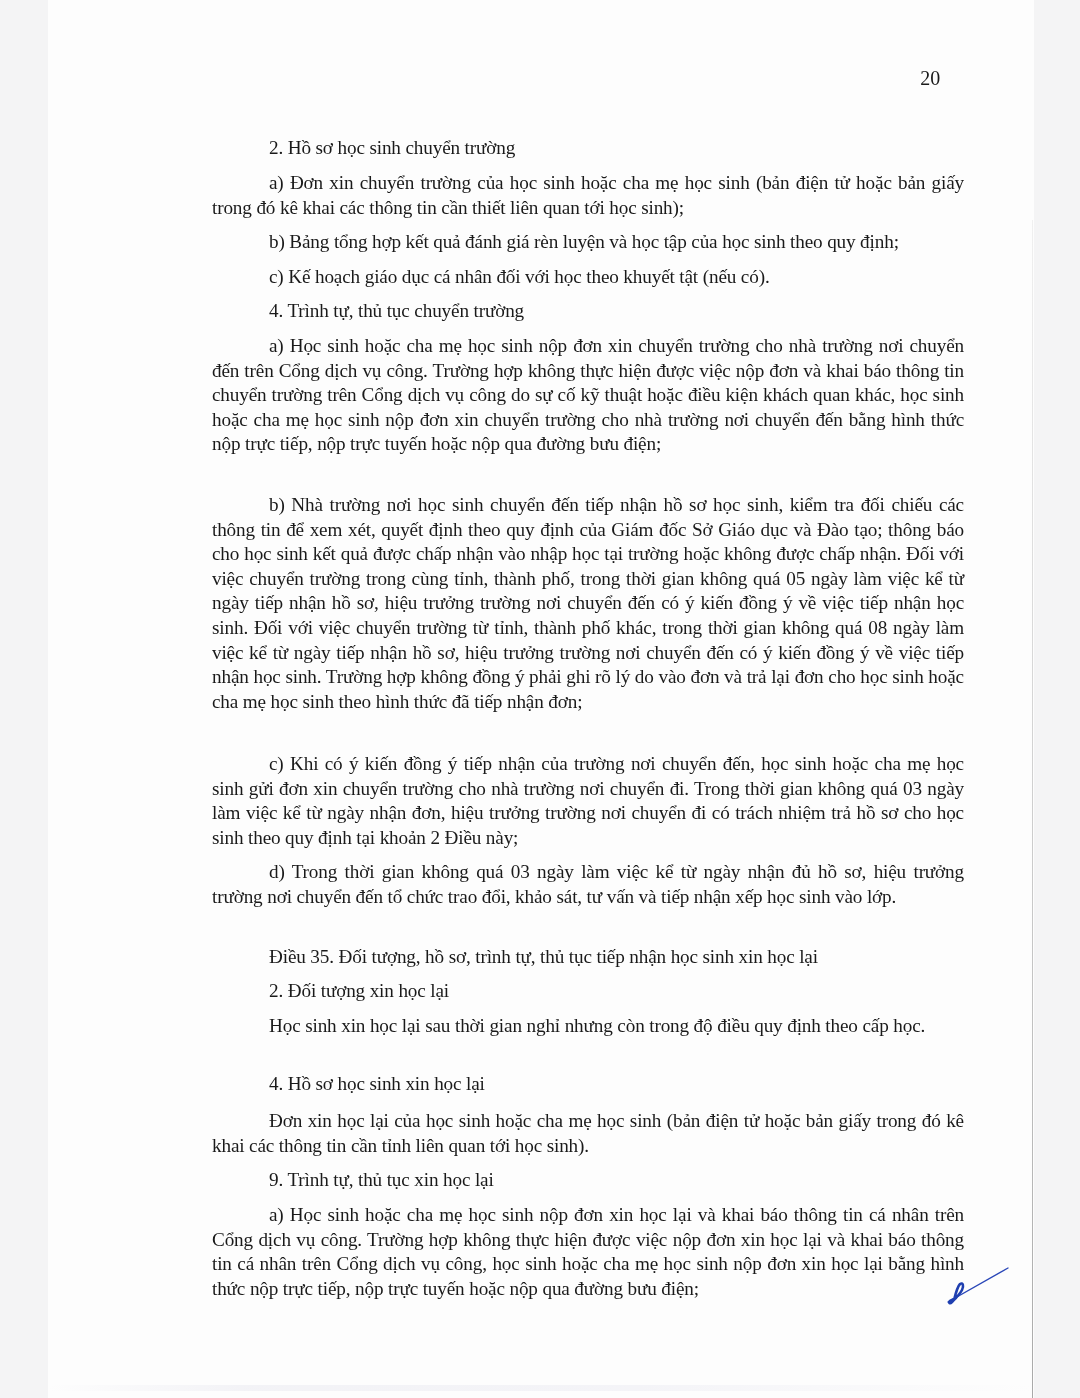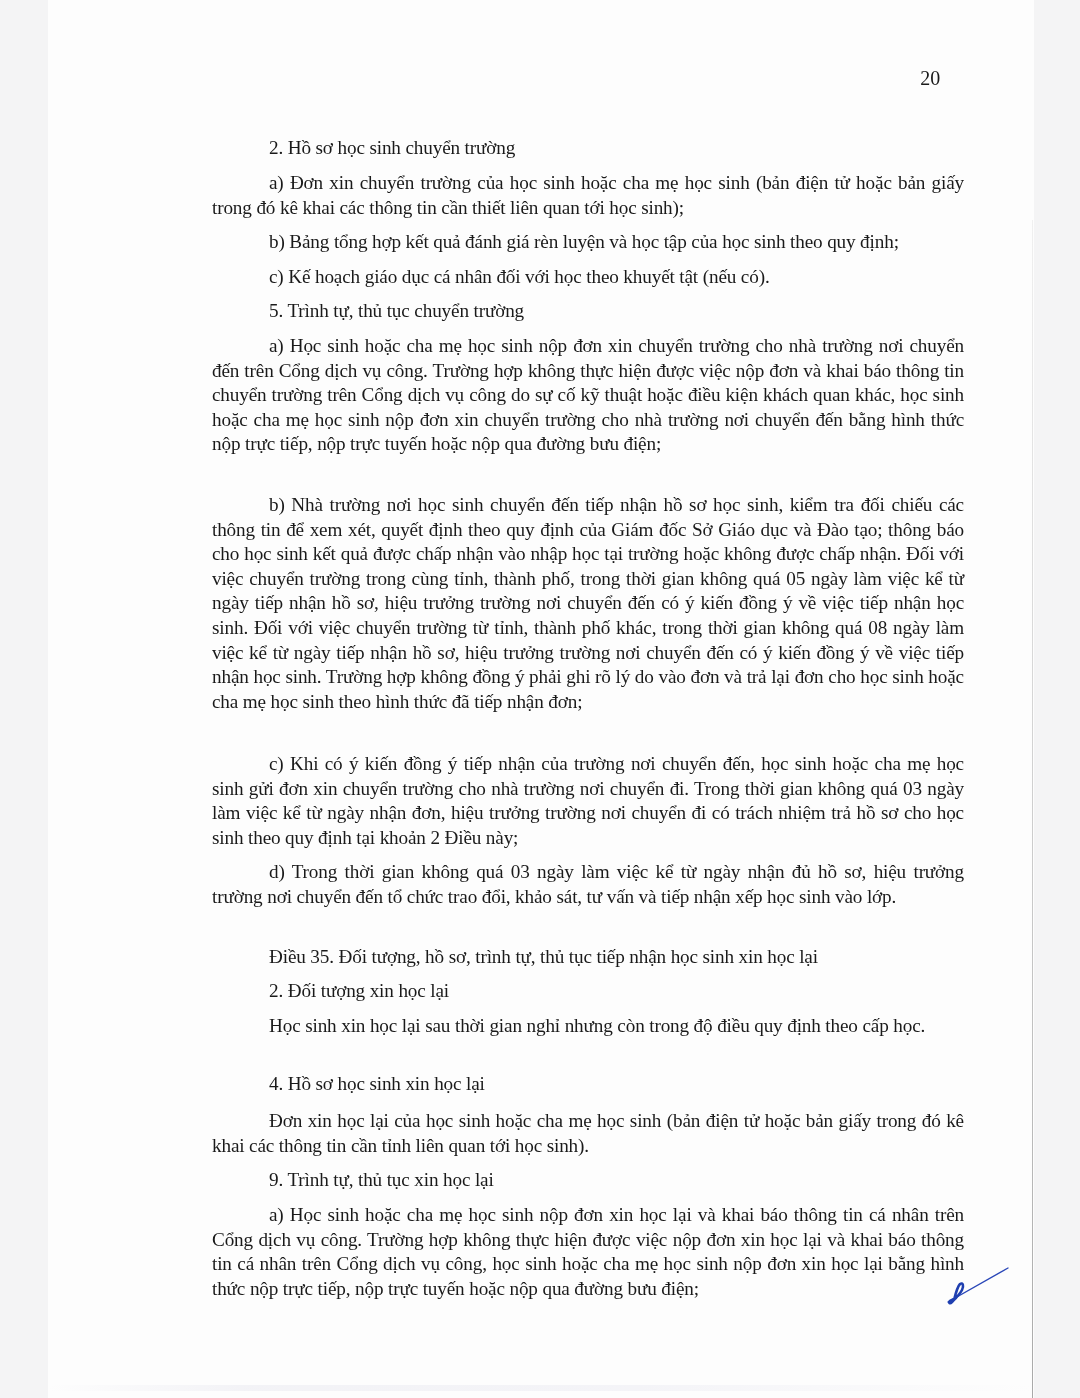--- a/index.html
+++ b/index.html
@@ -66,21 +66,21 @@
 <div class="scan-noise"></div>
 
 <div class="content">
   <div class="page-number">20</div>
 
   <p class="p" style="top:120px">2. Hồ sơ học sinh chuyển trường</p>
   <p class="p" style="top:155px">a) Đơn xin chuyển trường của học sinh hoặc cha mẹ học sinh (bản điện tử hoặc bản giấy trong đó kê khai các thông tin cần thiết liên quan tới học sinh);</p>
   <p class="p" style="top:214px">b) Bảng tổng hợp kết quả đánh giá rèn luyện và học tập của học sinh theo quy định;</p>
   <p class="p" style="top:249px">c) Kế hoạch giáo dục cá nhân đối với học theo khuyết tật (nếu có).</p>
 
-  <p class="p" style="top:283px">5. Trình tự, thủ tục chuyển trường</p>
+  <p class="p" style="top:283px">4. Trình tự, thủ tục chuyển trường</p>
   <p class="p" style="top:318px">a) Học sinh hoặc cha mẹ học sinh nộp đơn xin chuyển trường cho nhà trường nơi chuyển đến trên Cổng dịch vụ công. Trường hợp không thực hiện được việc nộp đơn và khai báo thông tin chuyển trường trên Cổng dịch vụ công do sự cố kỹ thuật hoặc điều kiện khách quan khác, học sinh hoặc cha mẹ học sinh nộp đơn xin chuyển trường cho nhà trường nơi chuyển đến bằng hình thức nộp trực tiếp, nộp trực tuyến hoặc nộp qua đường bưu điện;</p>
   <p class="p" style="top:477px">b) Nhà trường nơi học sinh chuyển đến tiếp nhận hồ sơ học sinh, kiểm tra đối chiếu các thông tin để xem xét, quyết định theo quy định của Giám đốc Sở Giáo dục và Đào tạo; thông báo cho học sinh kết quả được chấp nhận vào nhập học tại trường hoặc không được chấp nhận. Đối với việc chuyển trường trong cùng tỉnh, thành phố, trong thời gian không quá 05 ngày làm việc kể từ ngày tiếp nhận hồ sơ, hiệu trưởng trường nơi chuyển đến có ý kiến đồng ý về việc tiếp nhận học sinh. Đối với việc chuyển trường từ tỉnh, thành phố khác, trong thời gian không quá 08 ngày làm việc kể từ ngày tiếp nhận hồ sơ, hiệu trưởng trường nơi chuyển đến có ý kiến đồng ý về việc tiếp nhận học sinh. Trường hợp không đồng ý phải ghi rõ lý do vào đơn và trả lại đơn cho học sinh hoặc cha mẹ học sinh theo hình thức đã tiếp nhận đơn;</p>
   <p class="p" style="top:736px">c) Khi có ý kiến đồng ý tiếp nhận của trường nơi chuyển đến, học sinh hoặc cha mẹ học sinh gửi đơn xin chuyển trường cho nhà trường nơi chuyển đi. Trong thời gian không quá 03 ngày làm việc kể từ ngày nhận đơn, hiệu trưởng trường nơi chuyển đi có trách nhiệm trả hồ sơ cho học sinh theo quy định tại khoản 2 Điều này;</p>
   <p class="p" style="top:844px">d) Trong thời gian không quá 03 ngày làm việc kể từ ngày nhận đủ hồ sơ, hiệu trưởng trường nơi chuyển đến tổ chức trao đổi, khảo sát, tư vấn và tiếp nhận xếp học sinh vào lớp.</p>
 
   <p class="p heading-bold" style="top:929px">Điều 35. Đối tượng, hồ sơ, trình tự, thủ tục tiếp nhận học sinh xin học lại</p>
   <p class="p" style="top:963px">2. Đối tượng xin học lại</p>
   <p class="p" style="top:998px">Học sinh xin học lại sau thời gian nghỉ nhưng còn trong độ điều quy định theo cấp học.</p>
   <p class="p" style="top:1056px">4. Hồ sơ học sinh xin học lại</p>
   <p class="p" style="top:1093px">Đơn xin học lại của học sinh hoặc cha mẹ học sinh (bản điện tử hoặc bản giấy trong đó kê khai các thông tin cần tỉnh liên quan tới học sinh).</p>

